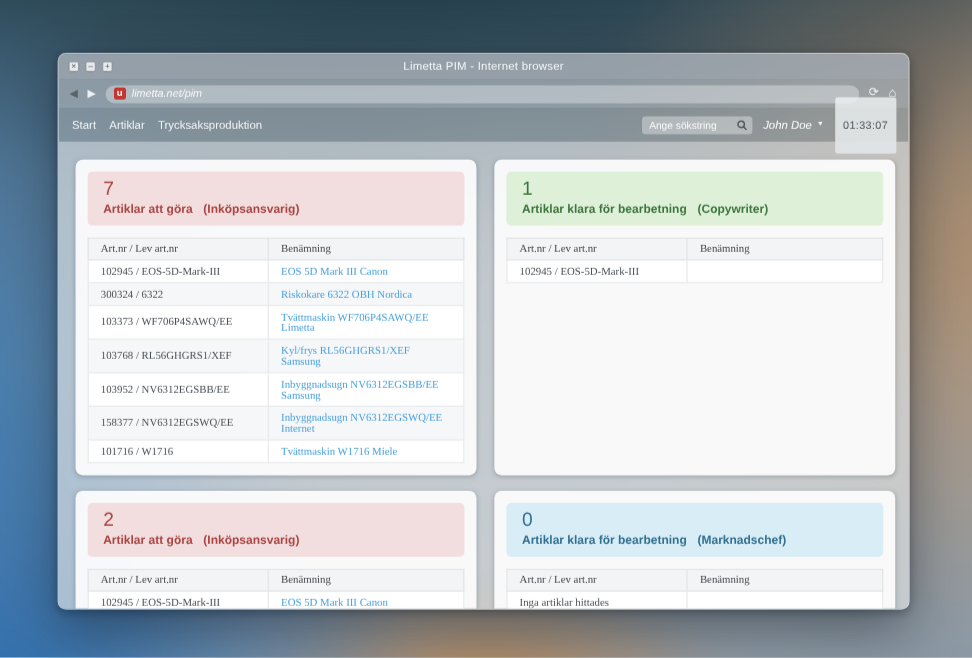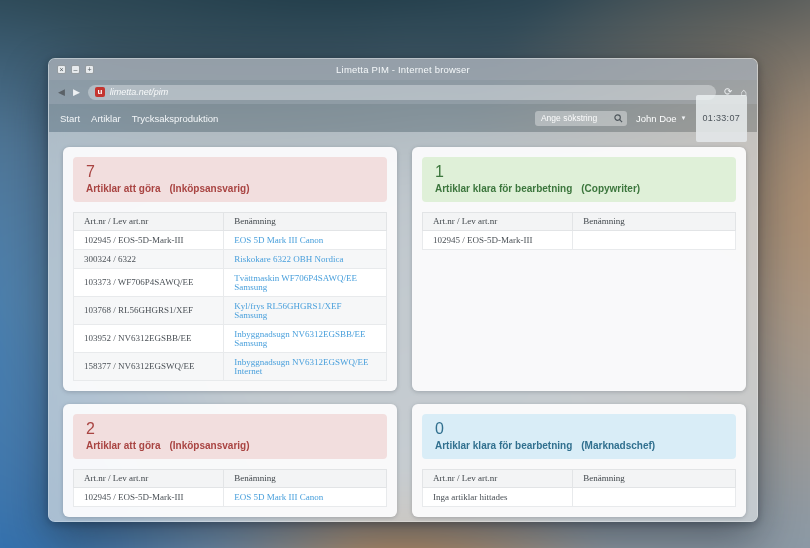--- a/index.html
+++ b/index.html
@@ -15,21 +15,21 @@
       radial-gradient(300px 170px at 50% 98%, #c08348 0%, rgba(192,131,72,0) 72%),
       radial-gradient(640px 500px at 100% 40%, #b3906e 0%, rgba(179,144,110,0) 66%),
       radial-gradient(760px 330px at 45% 0%, #16323e 0%, rgba(22,50,62,0) 75%),
       radial-gradient(520px 440px at 88% 6%, #2c4251 0%, rgba(44,66,81,0) 70%),
       linear-gradient(160deg, #2a4754 0%, #5d7383 25%, #8a97a1 48%, #97a1a9 70%, #8795a2 100%);
     filter: blur(16px);
   }
 
   
   .window {
-    position:absolute; left:48px; top:58px; width:710px; height:464px;
+    position:absolute; left:48px; top:44px; width:710px; height:464px;
     border-radius:7px; overflow:hidden;
     border:1px solid rgba(248,250,251,0.55);
     background: rgba(205,211,216,0.35);
     box-shadow: 0 18px 45px rgba(10,20,30,0.45), 0 2px 8px rgba(10,20,30,0.3);
     backdrop-filter: blur(8px);
   }
   .titlebar {
     height:21px; background:rgba(163,172,180,0.72);
     display:flex; align-items:center; padding:0 8px; position:relative;
   }
@@ -71,21 +71,21 @@
   .band-right { margin-left:auto; display:flex; align-items:center; gap:9px; }
   .searchbox {
     width:92px; height:15px; background:rgba(255,255,255,0.35); border-radius:3px;
     display:flex; align-items:center; padding:0 4px 0 6px;
   }
   .searchbox input {
     flex:1; min-width:0; border:none; outline:none; background:transparent;
     font-family:"Liberation Sans",sans-serif; font-size:8.5px; color:#fff;
   }
   .searchbox input::placeholder { color:rgba(255,255,255,0.95); opacity:1; }
-  .user { display:flex; align-items:center; gap:4px; color:#fdfefe; font-size:9.5px; cursor:pointer; }
+  .user { display:flex; align-items:center; gap:4px; color:#fdfefe; font-size:9.5px; cursor:pointer;font-style:italic; }
   .user .caret { font-size:6px; color:#f0f3f5; }
   .timer {
     background:rgba(238,242,244,0.8); border-radius:2px; color:#4e565c;
     font-size:9px; padding:19px 7px; line-height:1; letter-spacing:.3px;
   }
 
   
   .content {
     position:absolute; top:73px; left:0; right:0; bottom:0;
     background:rgba(226,230,233,0.5);
@@ -186,34 +186,38 @@
                 <tr>
                   <td>102945 / EOS-5D-Mark-III</td>
                   <td><a>EOS 5D Mark III Canon</a></td>
                 </tr>
                 <tr>
                   <td>300324 / 6322</td>
                   <td><a>Riskokare 6322 OBH Nordica</a></td>
                 </tr>
                 <tr>
                   <td>103373 / WF706P4SAWQ/EE</td>
-                  <td><a>Tvättmaskin WF706P4SAWQ/EE Samsung</a></td>
+                  <td><a>Tvättmaskin WF706P4SAWQ/EE Limetta</a></td>
                 </tr>
                 <tr>
                   <td>103768 / RL56GHGRS1/XEF</td>
                   <td><a>Kyl/frys RL56GHGRS1/XEF Samsung</a></td>
                 </tr>
                 <tr>
                   <td>103952 / NV6312EGSBB/EE</td>
                   <td><a>Inbyggnadsugn NV6312EGSBB/EE Samsung</a></td>
                 </tr>
                 <tr>
                   <td>158377 / NV6312EGSWQ/EE</td>
                   <td><a>Inbyggnadsugn NV6312EGSWQ/EE Internet</a></td>
                 </tr>
+                <tr>
+                  <td>101716 / W1716</td>
+                  <td><a>Tvättmaskin W1716 Miele</a></td>
+                </tr>
               </tbody>
           </table>
         </section>
 
         <section class="card">
           <div class="alert success">
             <div class="count">1</div>
             <div class="titleline">
               <span>Artiklar klara för bearbetning</span>
               <span>(Copywriter)</span>

